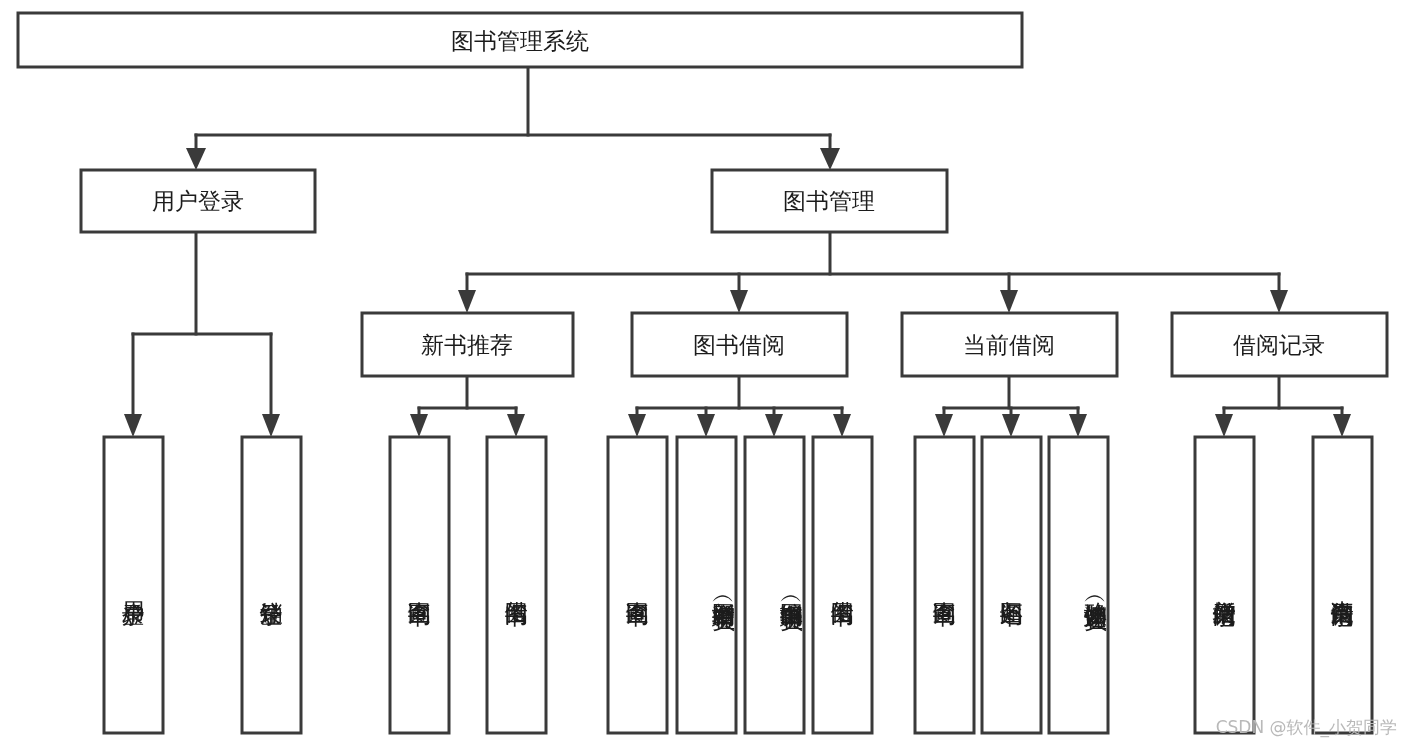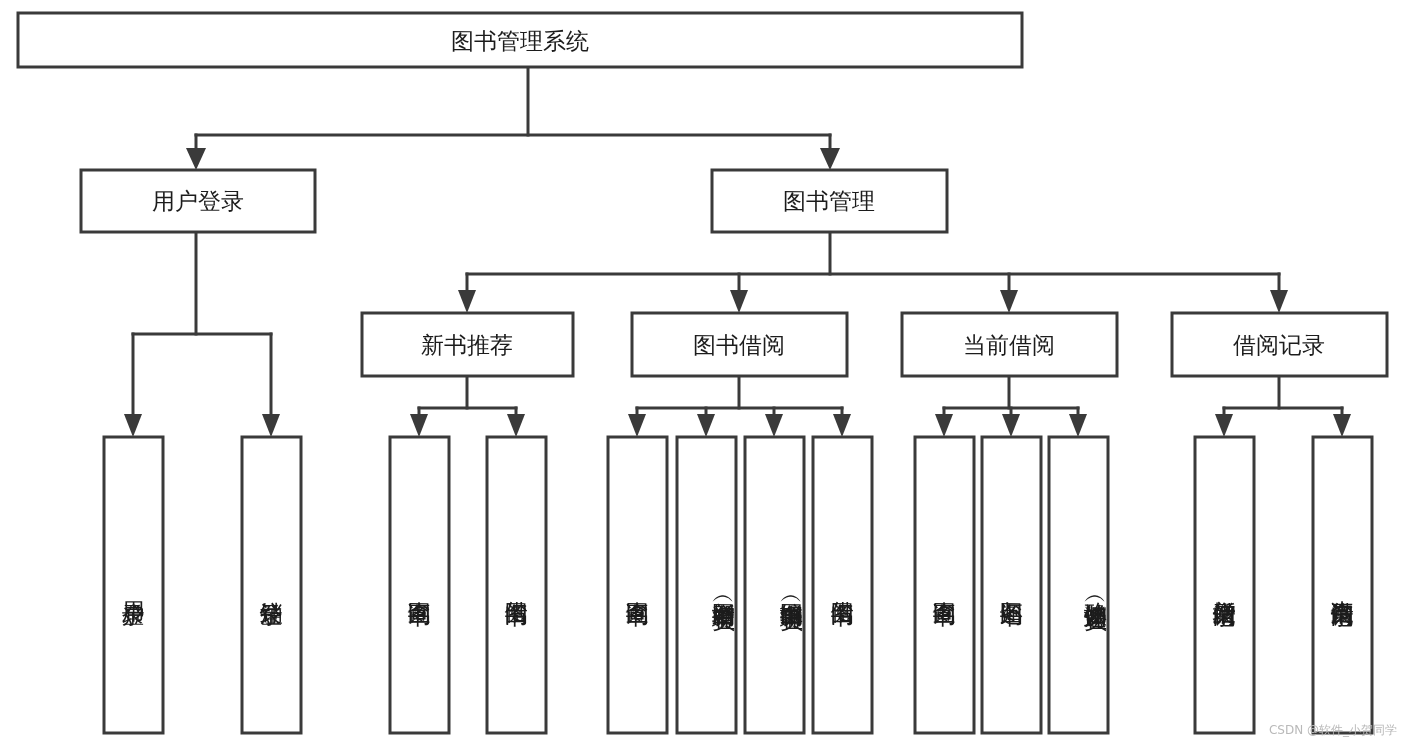--- a/index.html
+++ b/index.html
@@ -64,21 +64,21 @@
     white-space: nowrap;
     text-align: center;
     pointer-events: none;
     user-select: none;
   }
   .watermark {
     position: absolute;
     right: 8px;
     bottom: 8px;
     font-family: "DejaVu Sans", "Liberation Sans", sans-serif;
-    font-size: 12px;
+    font-size: 17px;
     color: #b9b9b9;
     white-space: nowrap;
     user-select: none;
   }
 </style>
 </head>
 <body>
 
 <div id="diagram-root">
 

